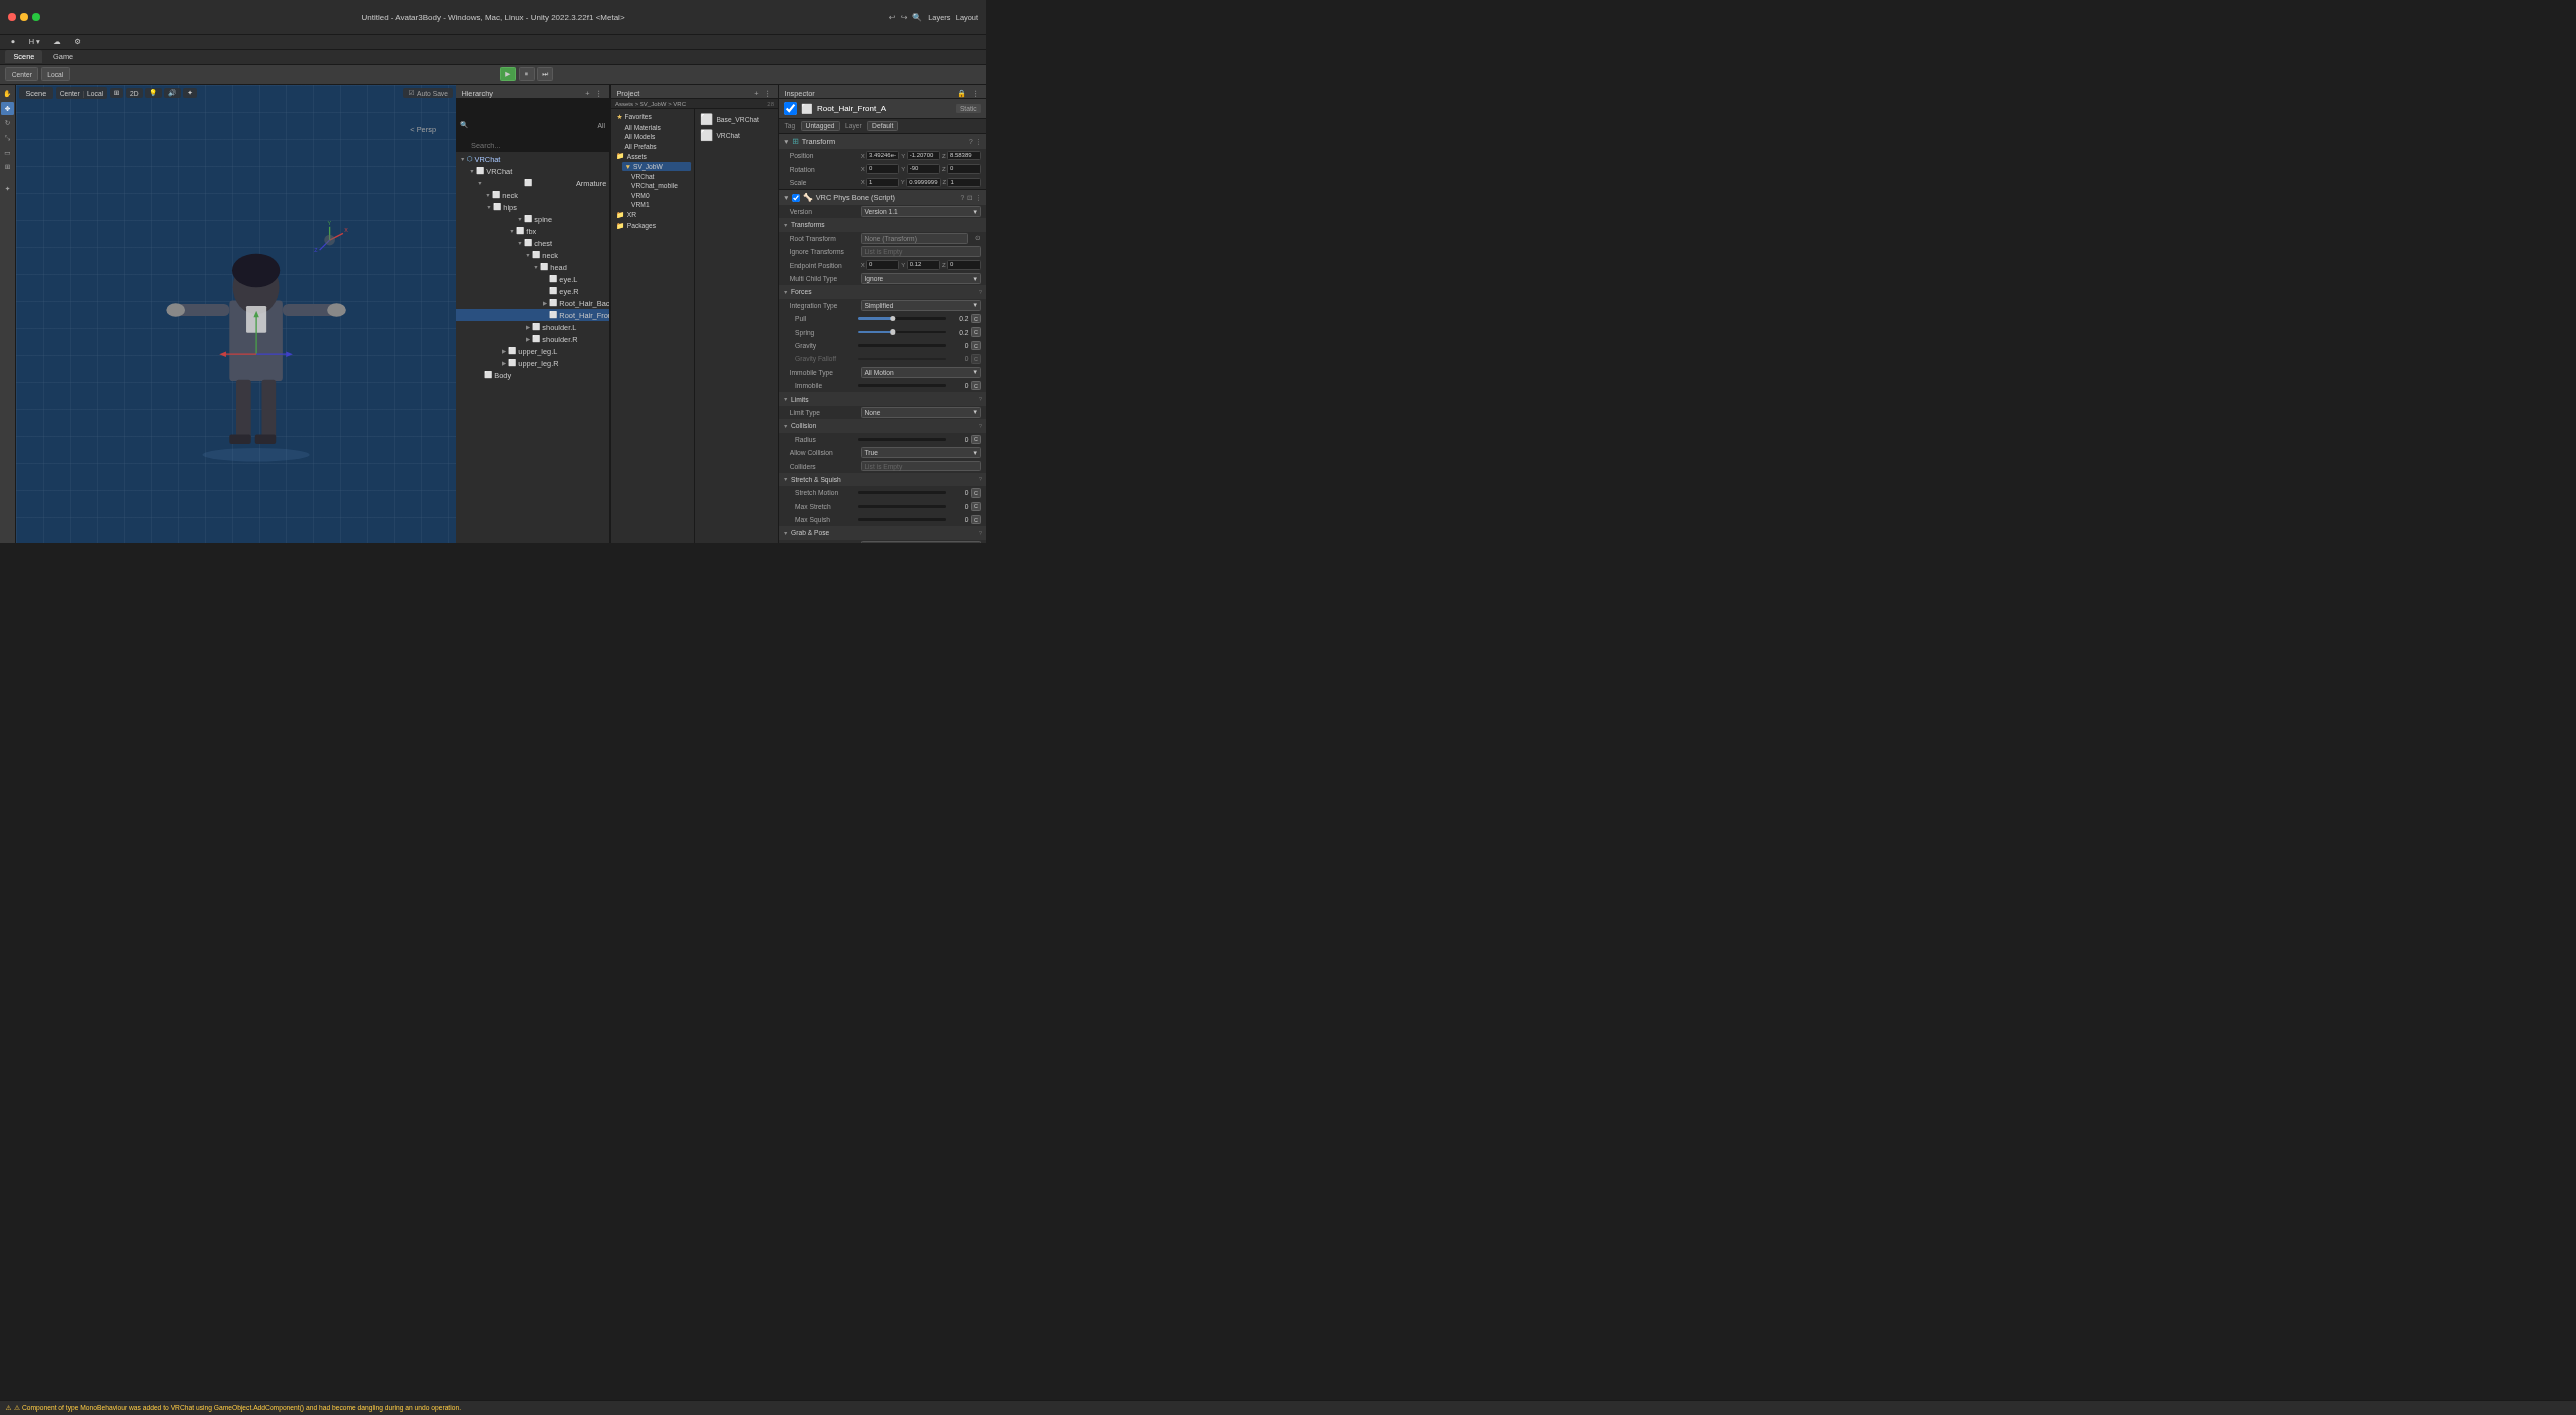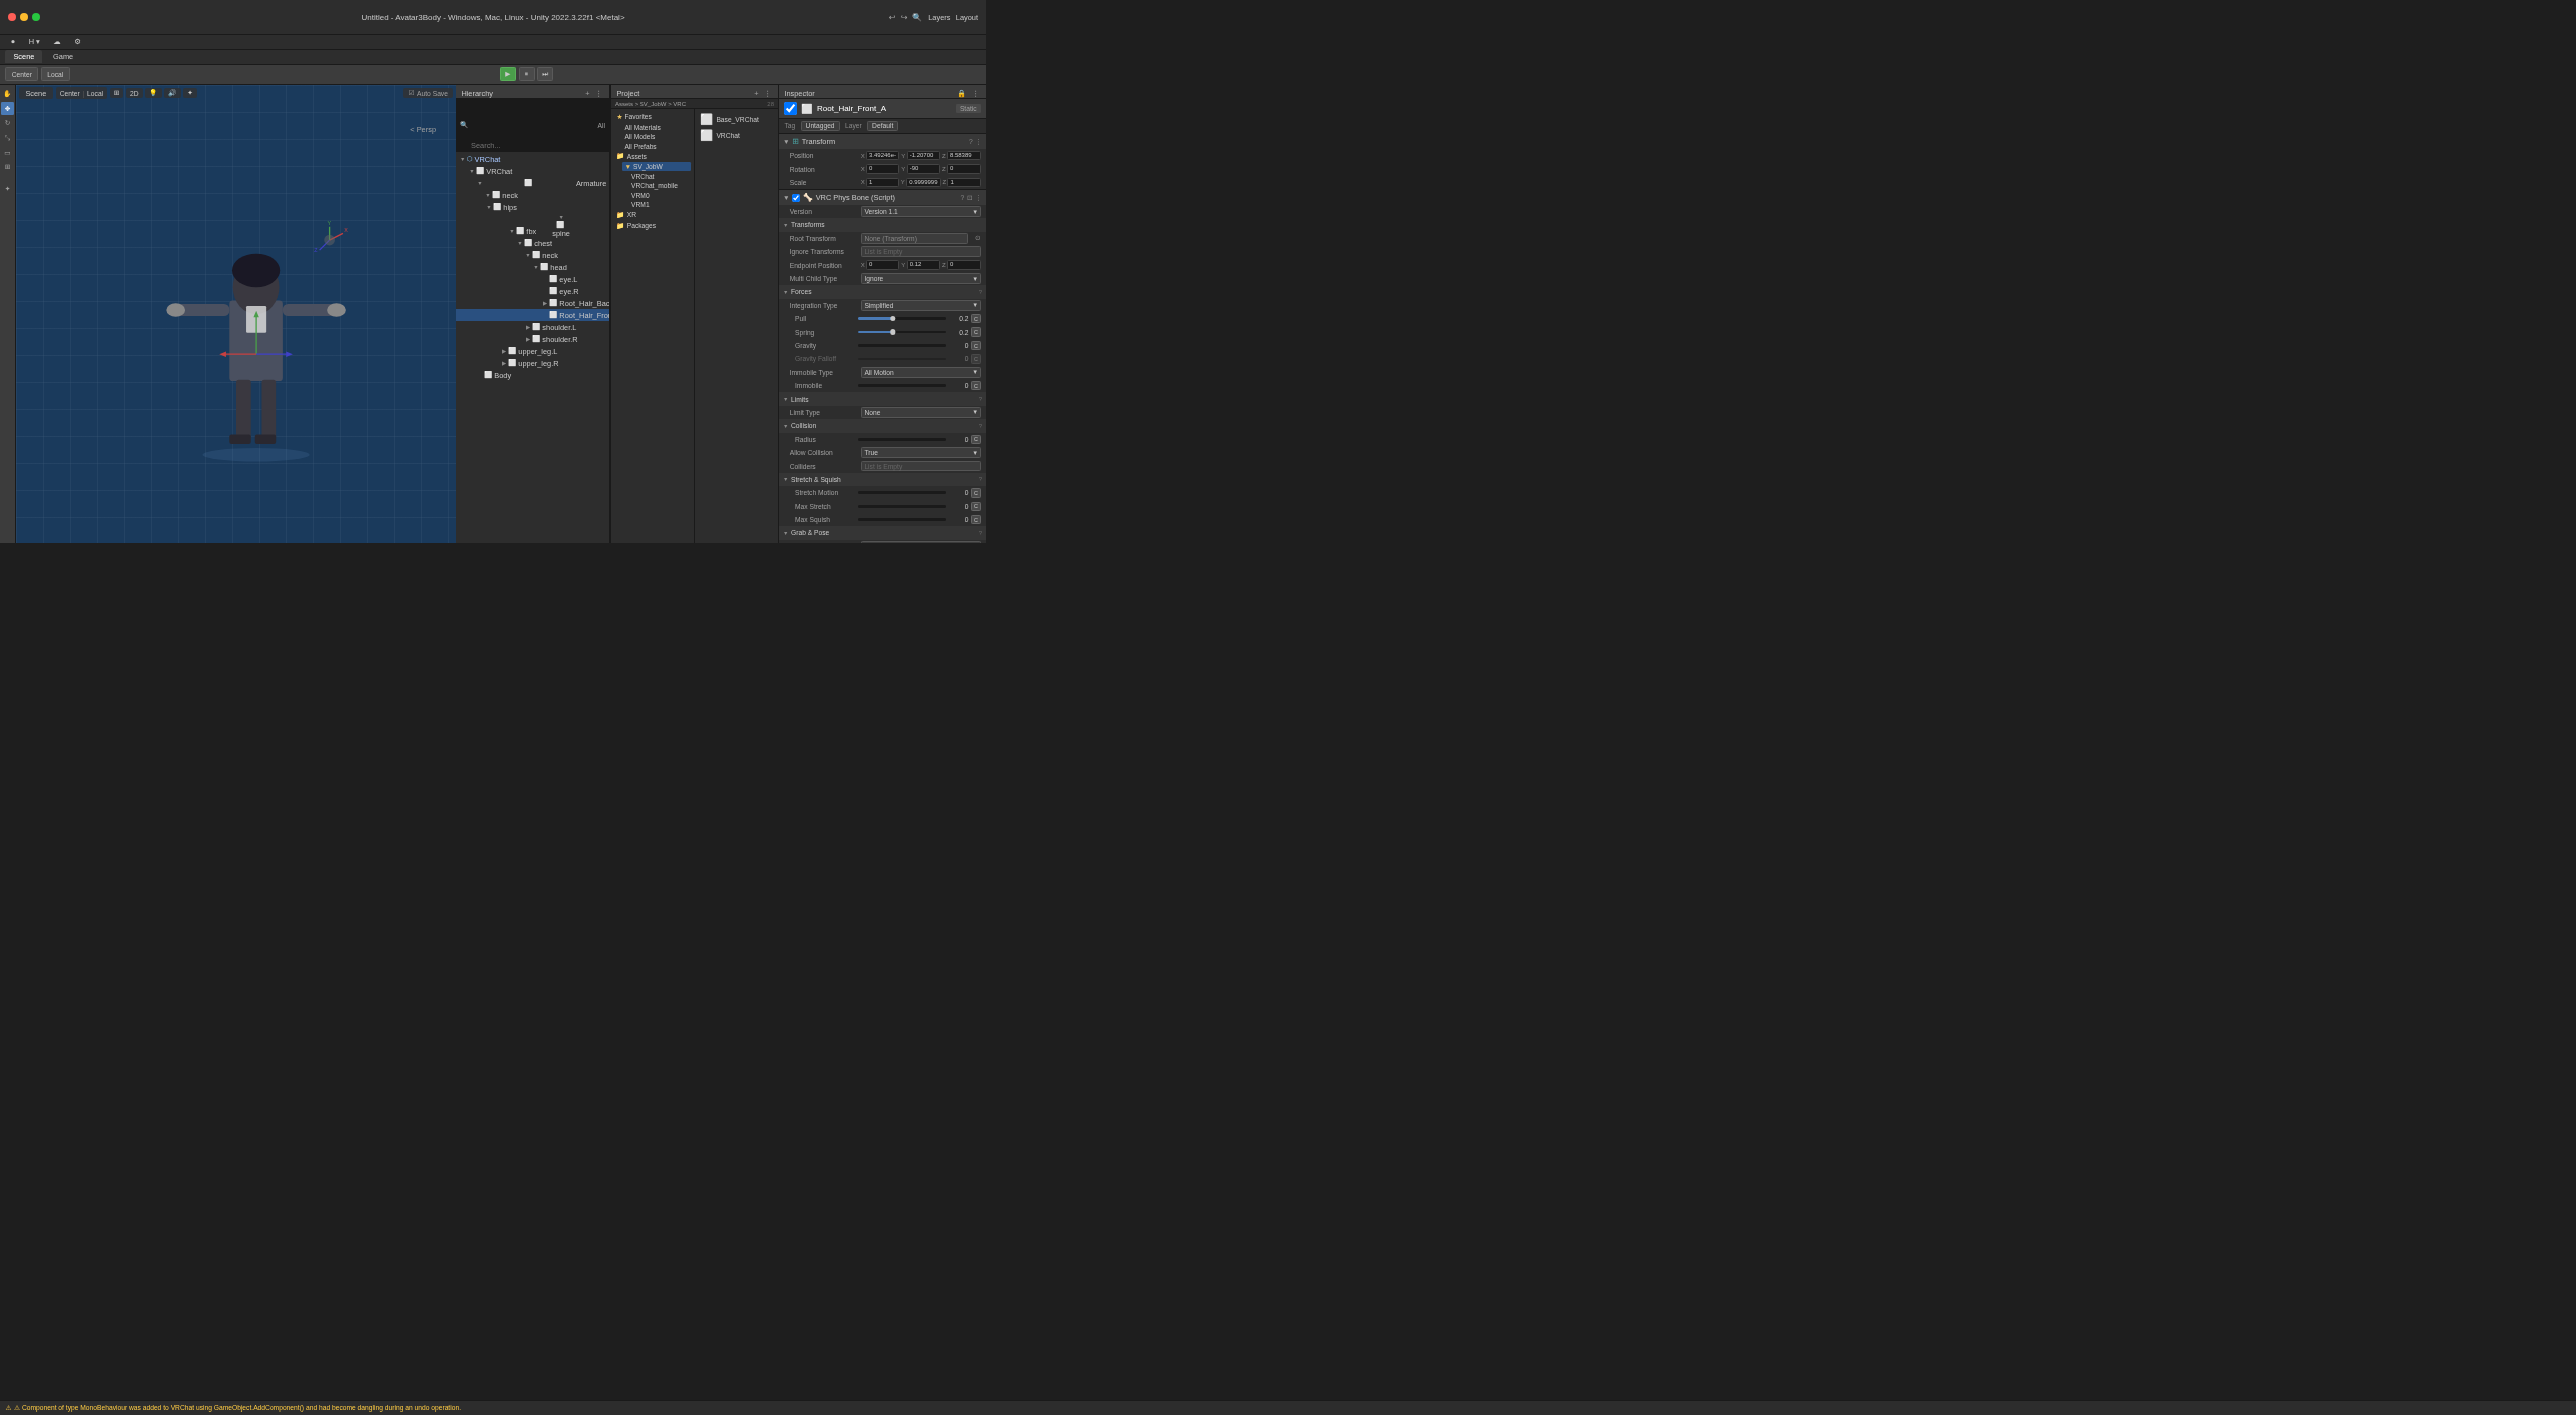--- a/index.html
+++ b/index.html
@@ -622,21 +622,21 @@
       <div class="tree-item" style="padding-left:28px;">
         <span class="tree-arrow">▼</span>
         <span style="font-size:6.7px;margin-right:2px;color:#6ab0de;">⬜</span>
         <span class="tree-label">neck</span>
       </div>
       <div class="tree-item" style="padding-left:29px;">
         <span class="tree-arrow">▼</span>
         <span style="font-size:6.7px;margin-right:2px;color:#6ab0de;">⬜</span>
         <span class="tree-label">hips</span>
       </div>
-      <div class="tree-item" style="padding-left:60px;flex-direction:column;">
+      <div class="tree-item" style="padding-left:60px;">
         <span class="tree-arrow">▼</span>
         <span style="font-size:6.7px;margin-right:2px;color:#6ab0de;">⬜</span>
         <span class="tree-label">spine</span>
       </div>
       <div class="tree-item" style="padding-left:52px;">
         <span class="tree-arrow">▼</span>
         <span style="font-size:6.7px;margin-right:2px;color:#6ab0de;">⬜</span>
         <span class="tree-label">fbx</span>
       </div>
       <div class="tree-item" style="padding-left:60px;">

